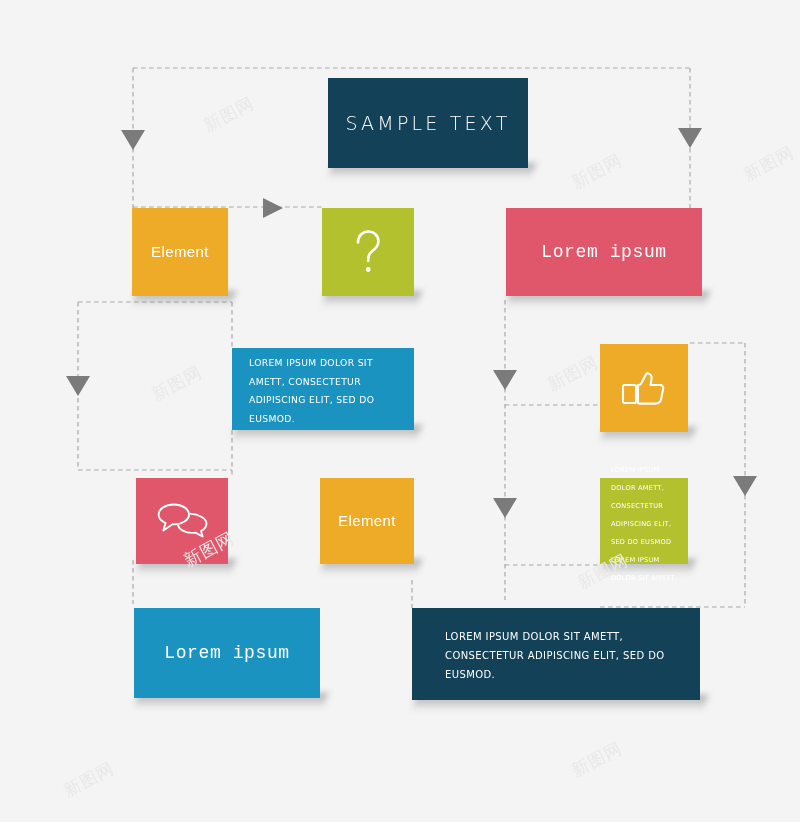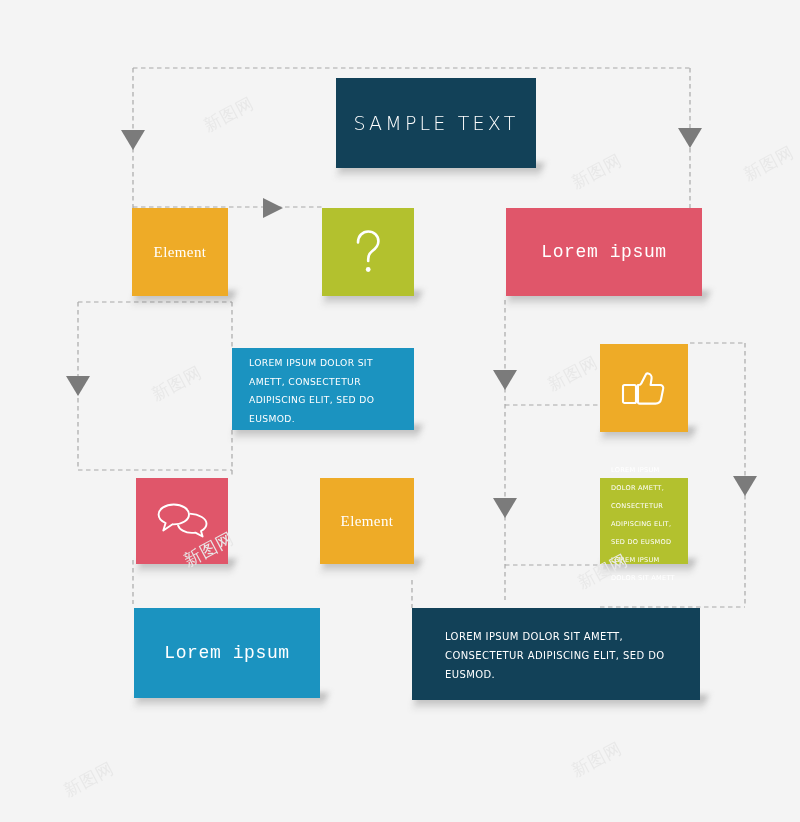--- a/index.html
+++ b/index.html
@@ -83,21 +83,21 @@
   .title-md {
     font-size: 18px;
     letter-spacing: 0.6px;
     font-weight: 300;
     font-family: Liberation Mono, monospace;
   }
   .title-sm {
     font-size: 15px;
     letter-spacing: 0.4px;
     font-weight: 300;
-    font-family: Liberation Serif, serif;
+    font-family: Liberation Sans, sans-serif;
   }
   .body-txt {
     font-size: 9.2px;
     line-height: 14.5px;
     letter-spacing: 0.35px;
     font-family: "DejaVu Sans", sans-serif;
     font-weight: 400;
   }
   .body-txt-xs {
     font-size: 6.6px;
@@ -168,21 +168,21 @@
   <div class="wm" style="left:202px; top:103px;">新图网</div>
   <div class="wm" style="left:570px; top:160px;">新图网</div>
   <div class="wm" style="left:150px; top:372px;">新图网</div>
   <div class="wm" style="left:546px; top:362px;">新图网</div>
   <div class="wm" style="left:182px; top:538px;">新图网</div>
   <div class="wm" style="left:576px; top:560px;">新图网</div>
   <div class="wm" style="left:62px;  top:768px;">新图网</div>
   <div class="wm" style="left:570px; top:748px;">新图网</div>
   <div class="wm" style="left:742px; top:152px;">新图网</div>
 
-  <div class="box" style="left:336px; top:78px; width:200px; height:90px;">
+  <div class="box" style="left:328px; top:78px; width:200px; height:90px;">
     <div class="shadow"></div>
     <div class="face" style="background:#124158;"></div>
     <div class="content pad-c">
       <span class="title-lg">SAMPLE TEXT</span>
     </div>
   </div>
 
   <div class="box" style="left:132px; top:208px; width:96px; height:88px;">
     <div class="shadow"></div>
     <div class="face" style="background:#eeab27;"></div>

